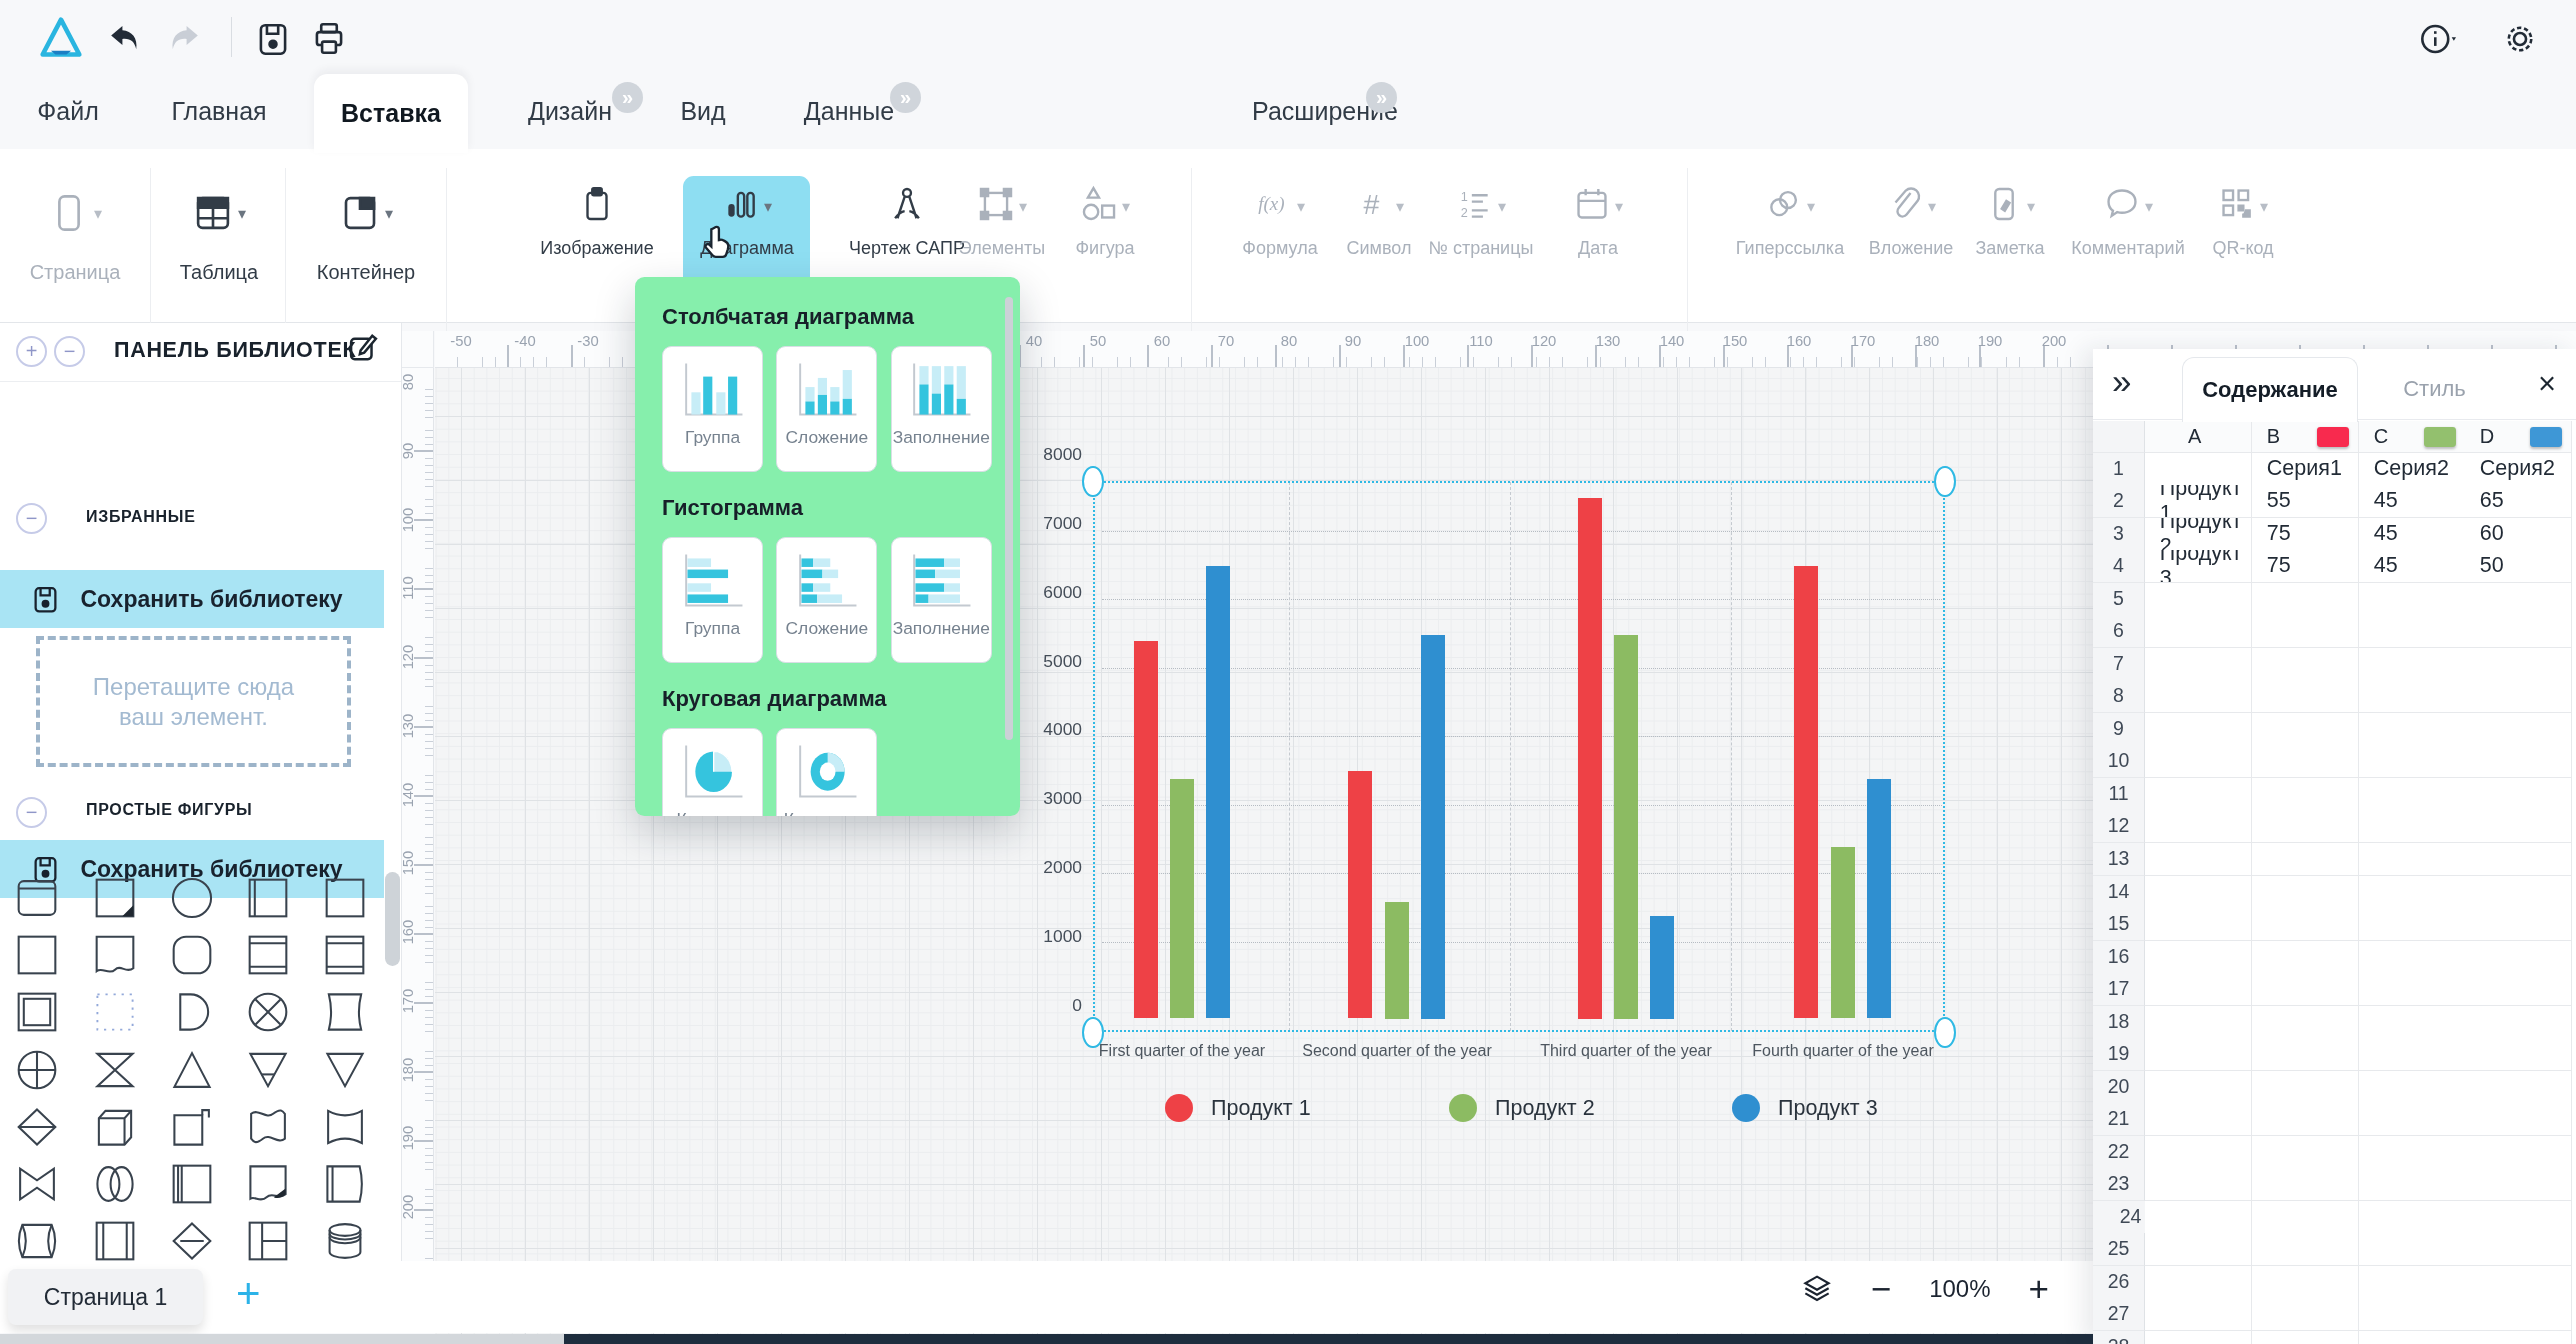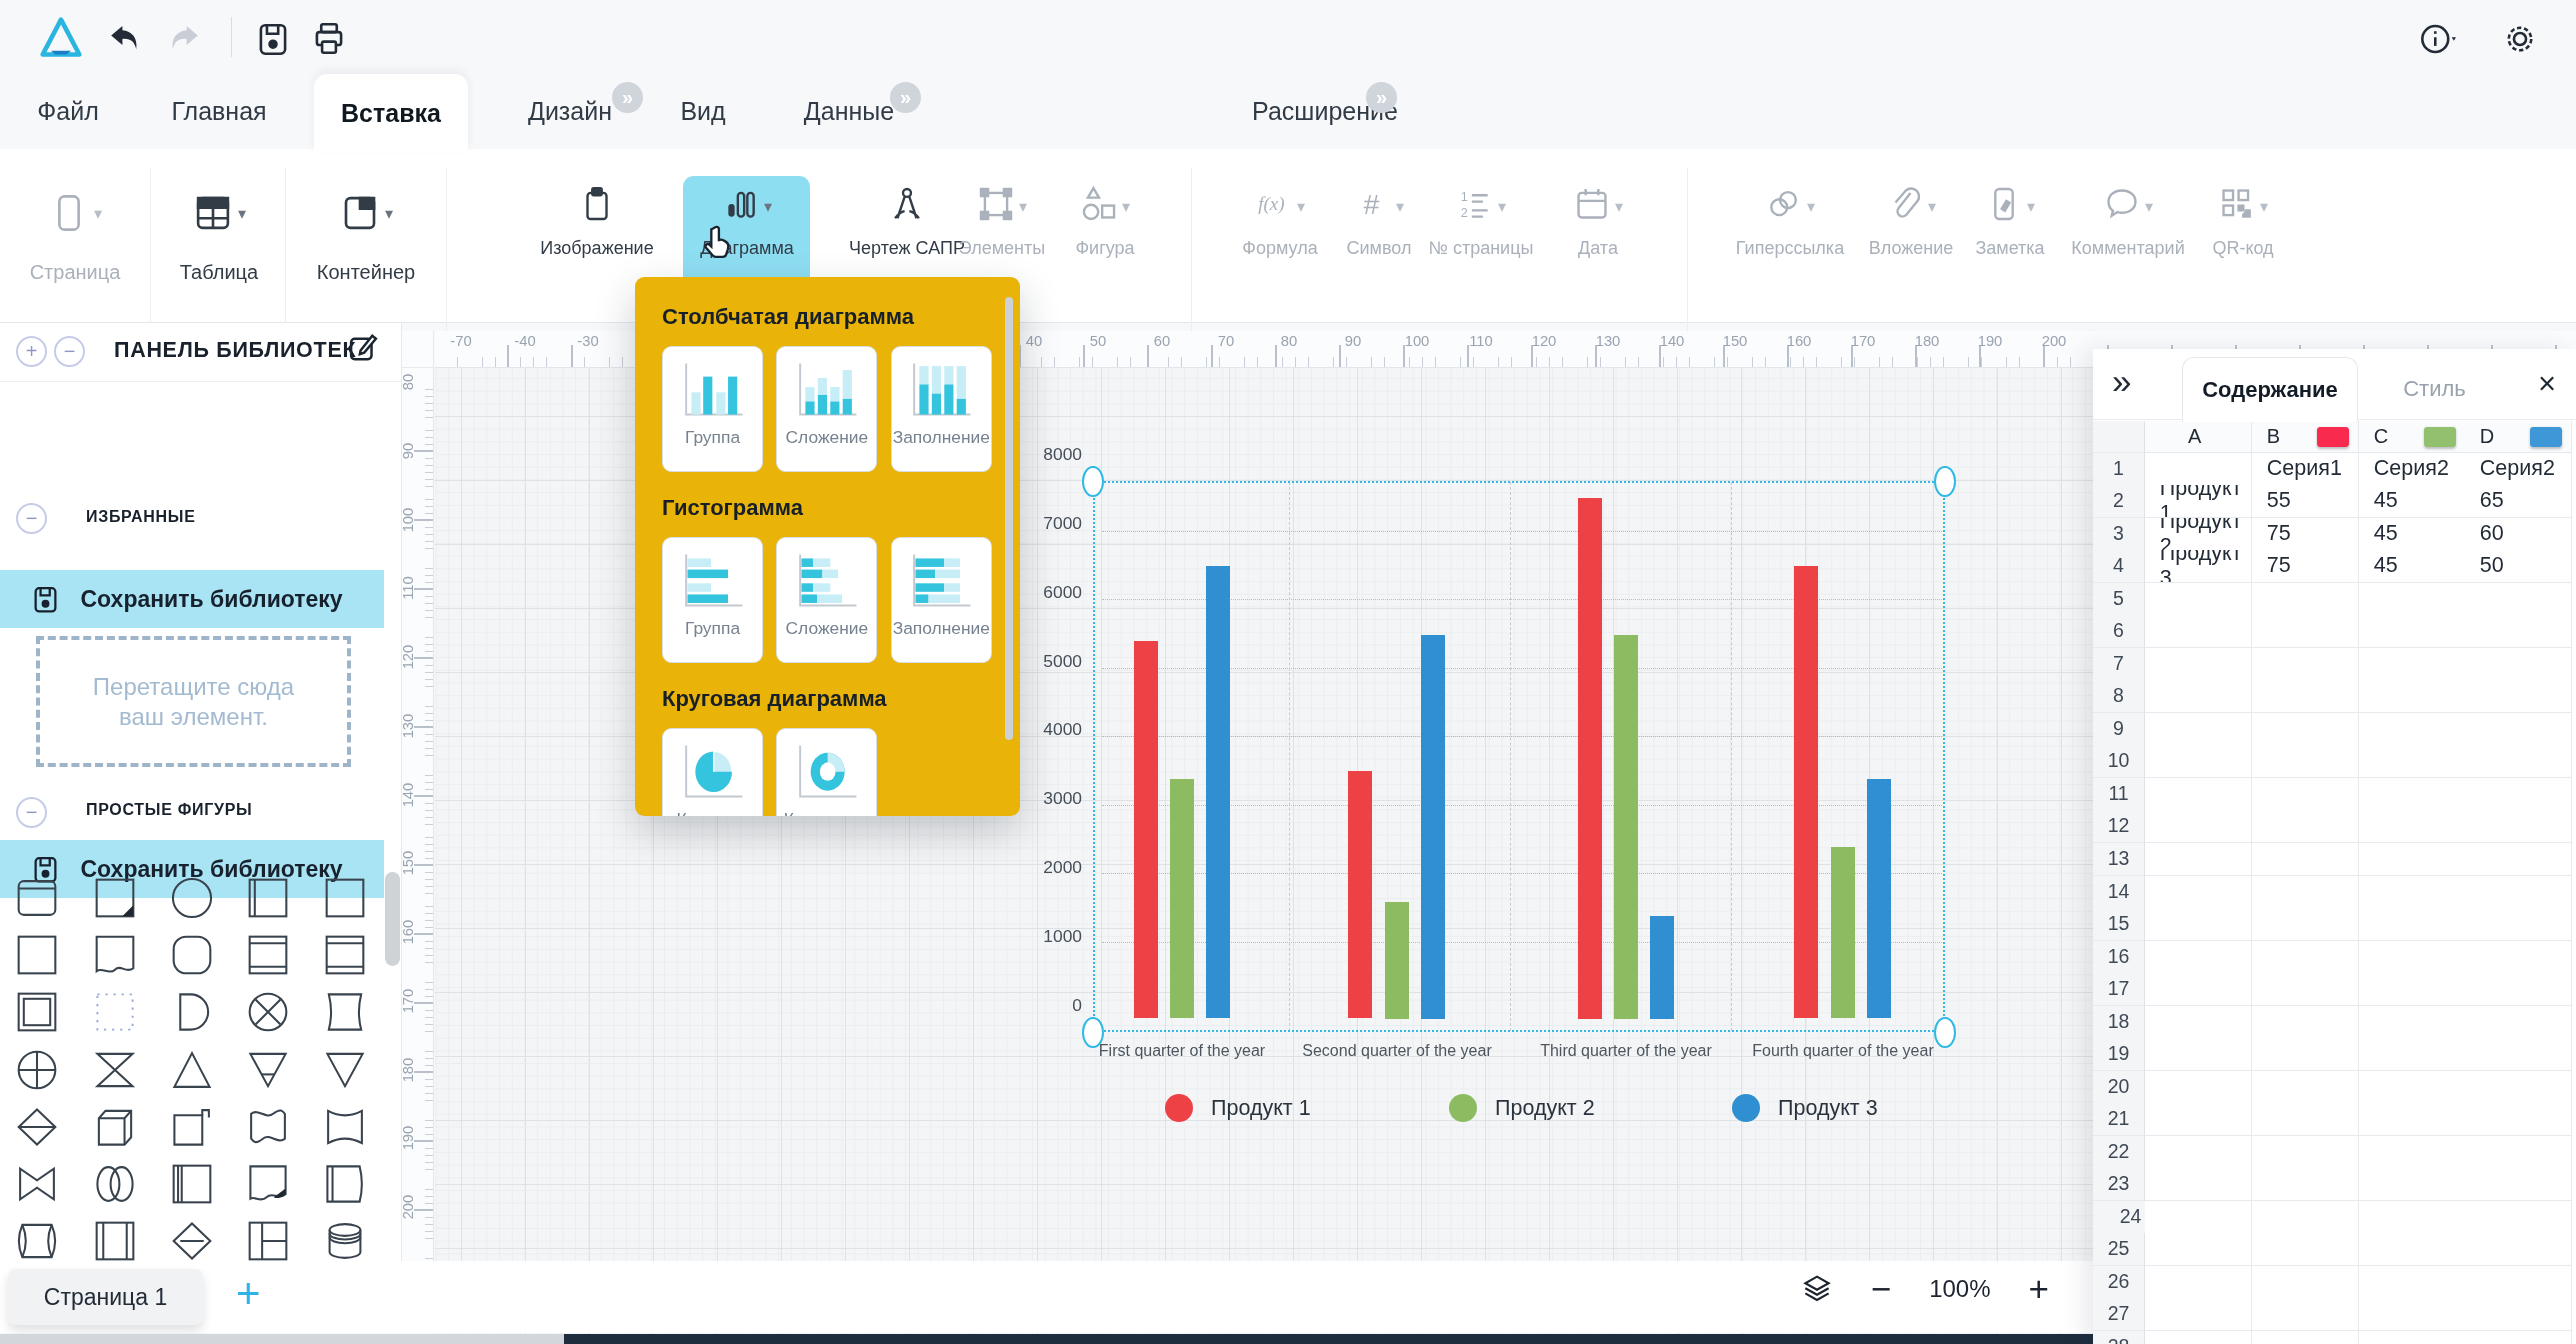--- a/index.html
+++ b/index.html
@@ -79,21 +79,21 @@
   #searchbox::placeholder { color:#b3bac4; }
   .sect-label { position:absolute; left:86px; font-size:16px; font-weight:bold; color:#19222c; letter-spacing:0.7px; }
   .savebar { position:absolute; left:0; width:384px; height:58px; background:#a9e4f4; display:flex; align-items:center; }
   .savebar svg { width:31px; height:31px; margin-left:29.5px; color:#18222e; }
   .savebar span { margin-left:20px; font-size:23px; font-weight:bold; color:#18222e; }
   #droparea { position:absolute; left:36px; top:313px; width:315px; height:131px; border:4px dashed #9db4c9; display:flex; align-items:center; justify-content:center; text-align:center; font-size:24px; color:#a3bad1; line-height:1.25; }
   .shape-cell { position:absolute; width:44px; height:44px; color:#39434e; }
   #lib-scroll { position:absolute; left:385px; top:549px; width:14.8px; height:94px; border-radius:7.4px; background:#ced3d8; }
 
   
-  #dropdown { position:absolute; left:635px; top:277px; width:385px; height:539px; background:#eab308; border-radius:9.4px; box-shadow:0 16px 40px rgba(20,30,45,.22); z-index:20; overflow:hidden; }
+  #dropdown { position:absolute; left:635px; top:277px; width:385px; height:539px; background:#86efac; border-radius:9.4px; box-shadow:0 16px 40px rgba(20,30,45,.22); z-index:20; overflow:hidden; }
   #dropdown .inner { position:absolute; left:0; top:0; width:385px; height:539px; padding:27px 27px 0 27px; overflow:hidden; }
   .dd-title { font-size:22px; font-weight:bold; color:#172029; margin:23px 0 16px 0; }
   .dd-title:first-child { margin-top:0; }
   .dd-row { display:flex; gap:13.4px; }
   .dd-card { width:101px; height:126px; border:1.3px solid #d9dee5; border-radius:9.4px; background:#ffffff; text-align:center; }
   .dd-card svg { margin:12px auto 0 auto; }
   .dd-card .clabel { margin-top:4px; font-size:17.4px; color:#76828f; }
   #dd-scroll { position:absolute; right:6.7px; top:20px; width:8.7px; height:443px; background:#ccd1d7; border-radius:4.7px; z-index:21; }
 
   
@@ -404,21 +404,21 @@
       <div class="rgroup-label" style="left: 613px;">Изображения и части диаграмм</div>
       <div class="rgroup-label" style="left: 1442px; transform: translateX(-50%);">Текст</div>
       <div class="rgroup-label" style="left: 2005px; transform: translateX(-50%);">Другое</div>
     </div>
 
   <div id="canvas"></div>
   <div id="hruler"></div>
   <div id="vruler"></div>
   <div id="rcorner"></div>
   <div id="rulernums">
-      <div class="hrnum" style="left: 461px;">-70</div>
+      <div class="hrnum" style="left: 461px;">-50</div>
       <div class="hrnum" style="left: 525px;">-40</div>
       <div class="hrnum" style="left: 588px;">-30</div>
       <div class="hrnum" style="left: 652px;">-20</div>
       <div class="hrnum" style="left: 716px;">-10</div>
       <div class="hrnum" style="left: 780px;">0</div>
       <div class="hrnum" style="left: 843px;">10</div>
       <div class="hrnum" style="left: 907px;">20</div>
       <div class="hrnum" style="left: 971px;">30</div>
       <div class="hrnum" style="left: 1034px;">40</div>
       <div class="hrnum" style="left: 1098px;">50</div>

